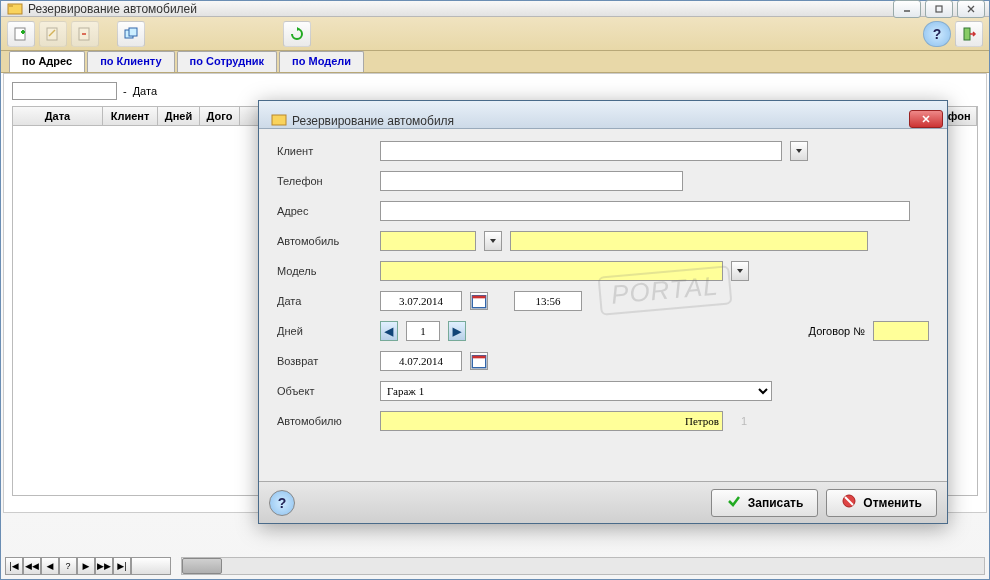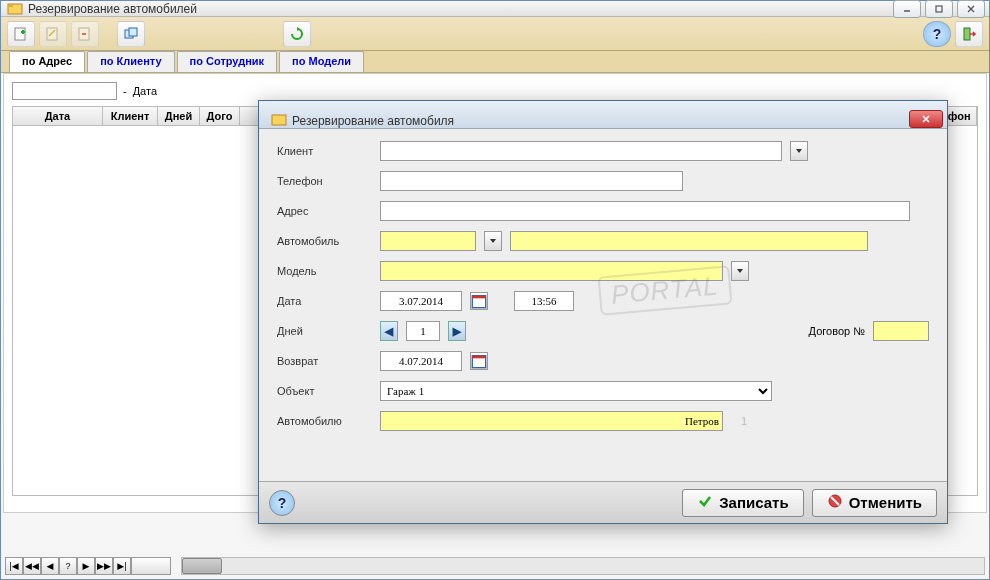--- a/index.html
+++ b/index.html
@@ -48,21 +48,21 @@
   .form-label{width:95px;color:#333;}
   .inp{height:20px;border:1px solid #999;background:#fff;padding:1px 3px;font-family:Tahoma;font-size:11px;}
   .inp.yellow{background:#ffff99;}
   .combo-btn{width:18px;height:20px;border:1px solid #999;background:linear-gradient(#fff,#ddd);cursor:pointer;display:flex;align-items:center;justify-content:center;}
   .combo-btn svg{width:8px;height:8px;}
   .cal-btn{width:18px;height:18px;border:1px solid #999;background:linear-gradient(#fff,#ddd);cursor:pointer;display:flex;align-items:center;justify-content:center;}
   .spinner-btn{width:18px;height:20px;border:1px solid #7a9;background:linear-gradient(#e0f0ff,#b8d0e8);cursor:pointer;display:flex;align-items:center;justify-content:center;color:#147;font-weight:bold;}
   
   .dialog-footer{position:absolute;bottom:0;left:0;right:0;height:42px;background:linear-gradient(#e8e8e8,#d0d0d0);border-top:1px solid #aaa;display:flex;align-items:center;padding:0 10px;gap:8px;}
   .dialog-footer .spacer{flex:1;}
-  .dlg-btn{height:28px;padding:0 14px;border:1px solid #888;border-radius:3px;background:linear-gradient(#fcfcfc,#e2e2e2);cursor:pointer;display:flex;align-items:center;gap:6px;font-weight:bold;font-size:15px;}
+  .dlg-btn{height:28px;padding:0 14px;border:1px solid #888;border-radius:3px;background:linear-gradient(#fcfcfc,#e2e2e2);cursor:pointer;display:flex;align-items:center;gap:6px;font-weight:bold;font-size:12px;}
   .help-btn{width:26px;height:26px;border:1px solid #888;border-radius:13px;background:radial-gradient(#cfeaff,#8cc0ee);display:flex;align-items:center;justify-content:center;cursor:pointer;color:#225;font-weight:bold;font-size:14px;}
   
   .watermark{position:absolute;left:340px;top:170px;transform:rotate(-5deg);font-size:26px;color:rgba(120,120,120,0.25);pointer-events:none;border:2px solid rgba(120,120,120,0.2);padding:2px 10px;border-radius:6px;font-style:italic;letter-spacing:1px;}
   
   select.inp{padding:0 2px;}
 </style>
 </head>
 <body>
 
 <div class="main-window">
@@ -235,21 +235,21 @@
     <div class="form-row">
       <div class="form-label">Дата</div>
       <input class="inp" style="width: 82px; text-align: center;" value="3.07.2014">
       <div class="cal-btn">
           <svg viewBox="0 0 12 12">
             <rect x="1" y="2" width="10" height="9" fill="#fff" stroke="#36a"></rect>
             <rect x="1" y="2" width="10" height="2" fill="#c33"></rect>
           </svg>
         </div>
       <div style="width:10px"></div>
-      <input class="inp" style="width: 60px; text-align: center;" value="13:56">
+      <input class="inp" style="width: 68px; text-align: center;" value="13:56">
     </div>
 
     <div class="form-row">
       <div class="form-label">Дней</div>
       <div class="spinner-btn">◀</div>
       <input class="inp" style="width: 34px; text-align: center;" value="1">
       <div class="spinner-btn">▶</div>
       <div style="flex:1"></div>
       <span>Договор №</span>
       <input class="inp yellow" style="width: 56px;" value="">

